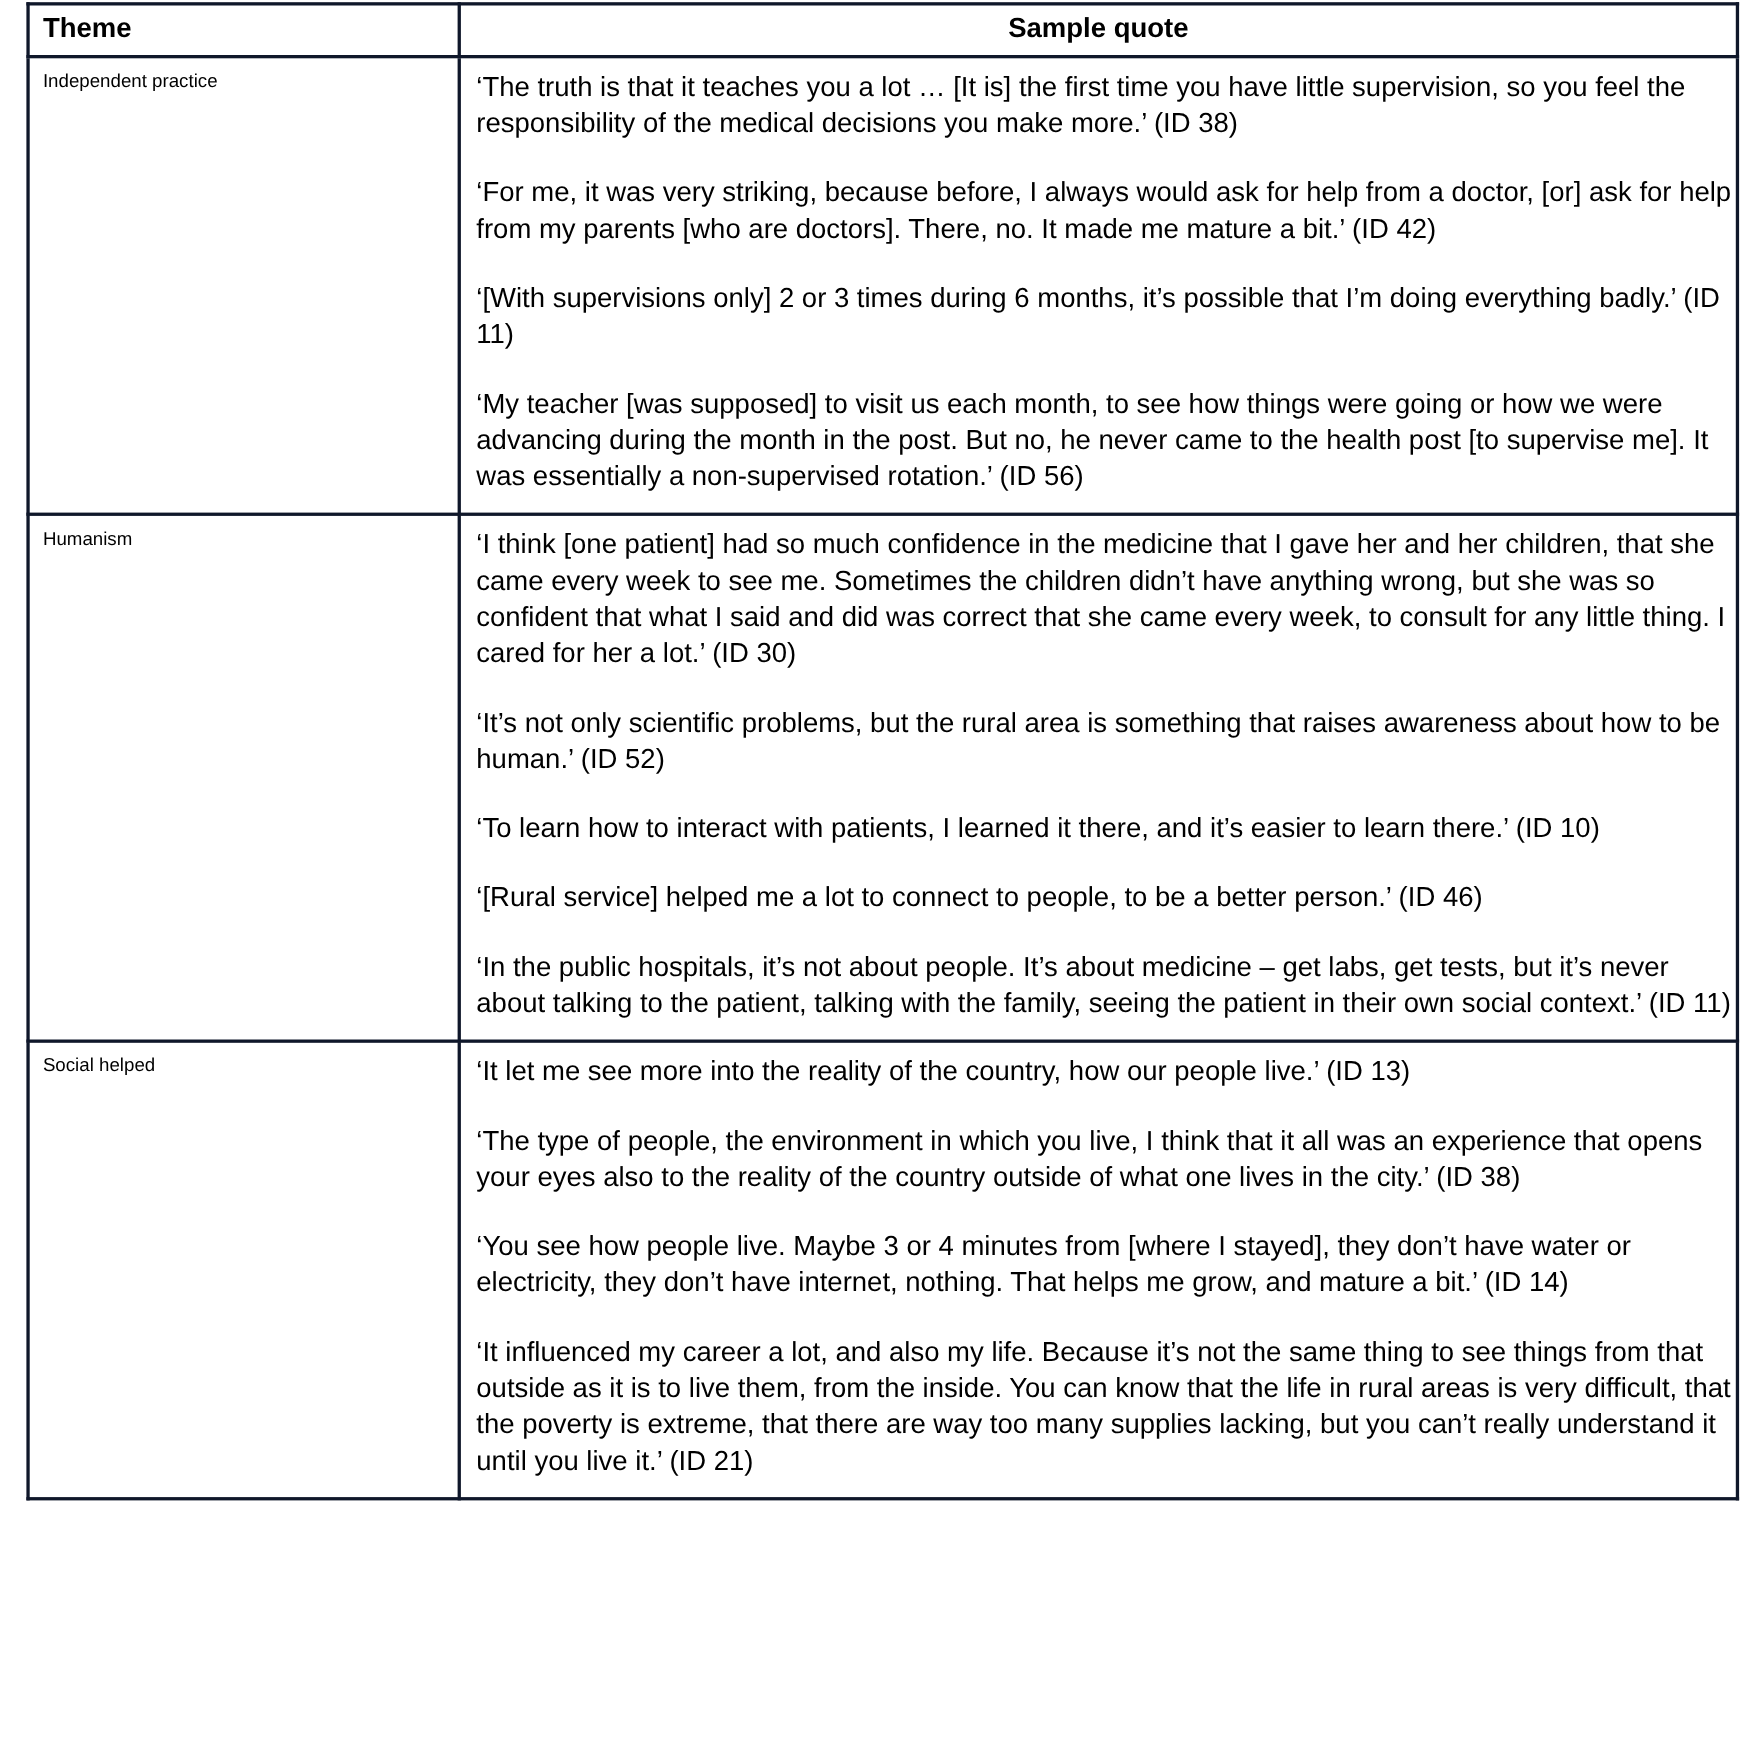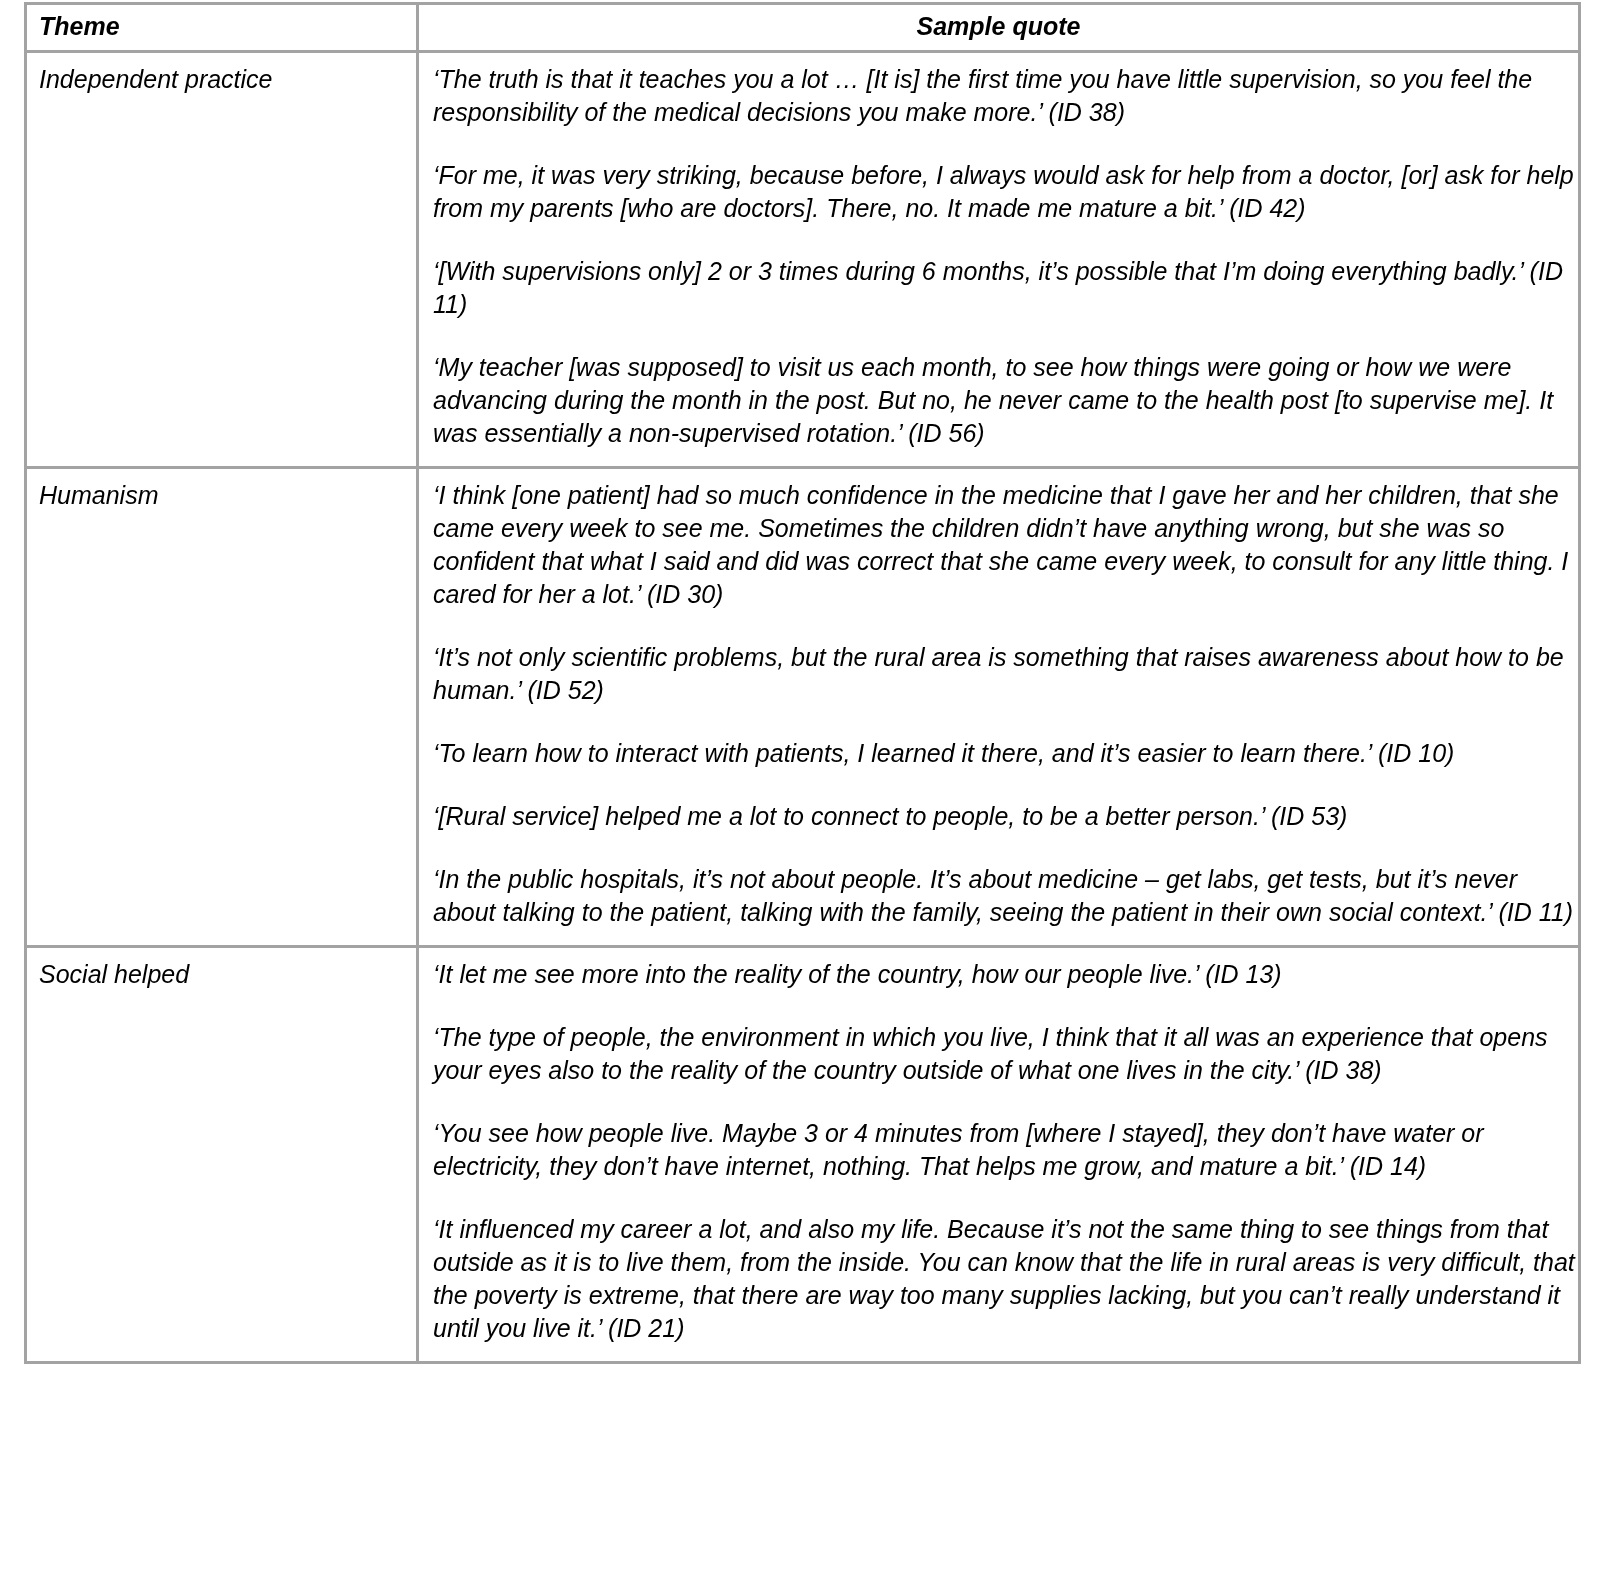--- a/index.html
+++ b/index.html
@@ -25,37 +25,36 @@
     border-collapse: collapse;
     table-layout: fixed;
     width: 1554px;
     border: 3px solid #000;
   }
 
   table.themes-table col.col-theme { width: 392px; }
   table.themes-table col.col-quote { width: 1162px; }
 
   th, td {
-    border: 3px solid #a3a3a3;
+    border: 3px solid #0f172a;
     vertical-align: top;
     padding: 0;
-    font-style: italic;
   }
 
   th {
     font-size: 25px;
     font-weight: bold;
     line-height: 1.15;
     padding: 7px 12px 9px 12px;
   }
   th.th-theme { text-align: left; }
   th.th-quote { }
 
   td.cell-theme {
-    font-size: 25px;
+    font-size: 17px;
     line-height: 1.32;
     padding: 10px 12px 12px 12px;
     white-space: nowrap;
   }
 
   td.cell-quotes {
     font-size: 25px;
     line-height: 1.32;
     padding: 10px 1px 12px 14px;
   }
@@ -93,21 +92,21 @@
             <p class="quote">‘[With supervisions only] 2 or 3 times during 6 months, it’s possible that I’m doing everything badly.’ (ID 11)</p>
             <p class="quote">‘My teacher [was supposed] to visit us each month, to see how things were going or how we were advancing during the month in the post. But no, he never came to the health post [to supervise me]. It was essentially a non-supervised rotation.’ (ID 56)</p>
           </td>
         </tr>
         <tr>
           <td class="cell-theme">Humanism</td>
           <td class="cell-quotes">
             <p class="quote">‘I think [one patient] had so much confidence in the medicine that I gave her and her children, that she came every week to see me. Sometimes the children didn’t have anything wrong, but she was so confident that what I said and did was correct that she came every week, to consult for any little thing. I cared for her a lot.’ (ID 30)</p>
             <p class="quote">‘It’s not only scientific problems, but the rural area is something that raises awareness about how to be human.’ (ID 52)</p>
             <p class="quote">‘To learn how to interact with patients, I learned it there, and it’s easier to learn there.’ (ID 10)</p>
-            <p class="quote">‘[Rural service] helped me a lot to connect to people, to be a better person.’ (ID 53)</p>
+            <p class="quote">‘[Rural service] helped me a lot to connect to people, to be a better person.’ (ID 46)</p>
             <p class="quote">‘In the public hospitals, it’s not about people. It’s about medicine – get labs, get tests, but it’s never about talking to the patient, talking with the family, seeing the patient in their own social context.’ (ID 11)</p>
           </td>
         </tr>
         <tr>
           <td class="cell-theme">Social helped</td>
           <td class="cell-quotes">
             <p class="quote">‘It let me see more into the reality of the country, how our people live.’ (ID 13)</p>
             <p class="quote">‘The type of people, the environment in which you live, I think that it all was an experience that opens your eyes also to the reality of the country outside of what one lives in the city.’ (ID 38)</p>
             <p class="quote">‘You see how people live. Maybe 3 or 4 minutes from [where I stayed], they don’t have water or electricity, they don’t have internet, nothing. That helps me grow, and mature a bit.’ (ID 14)</p>
             <p class="quote">‘It influenced my career a lot, and also my life. Because it’s not the same thing to see things from that outside as it is to live them, from the inside. You can know that the life in rural areas is very difficult, that the poverty is extreme, that there are way too many supplies lacking, but you can’t really understand it until you live it.’ (ID 21)</p>

